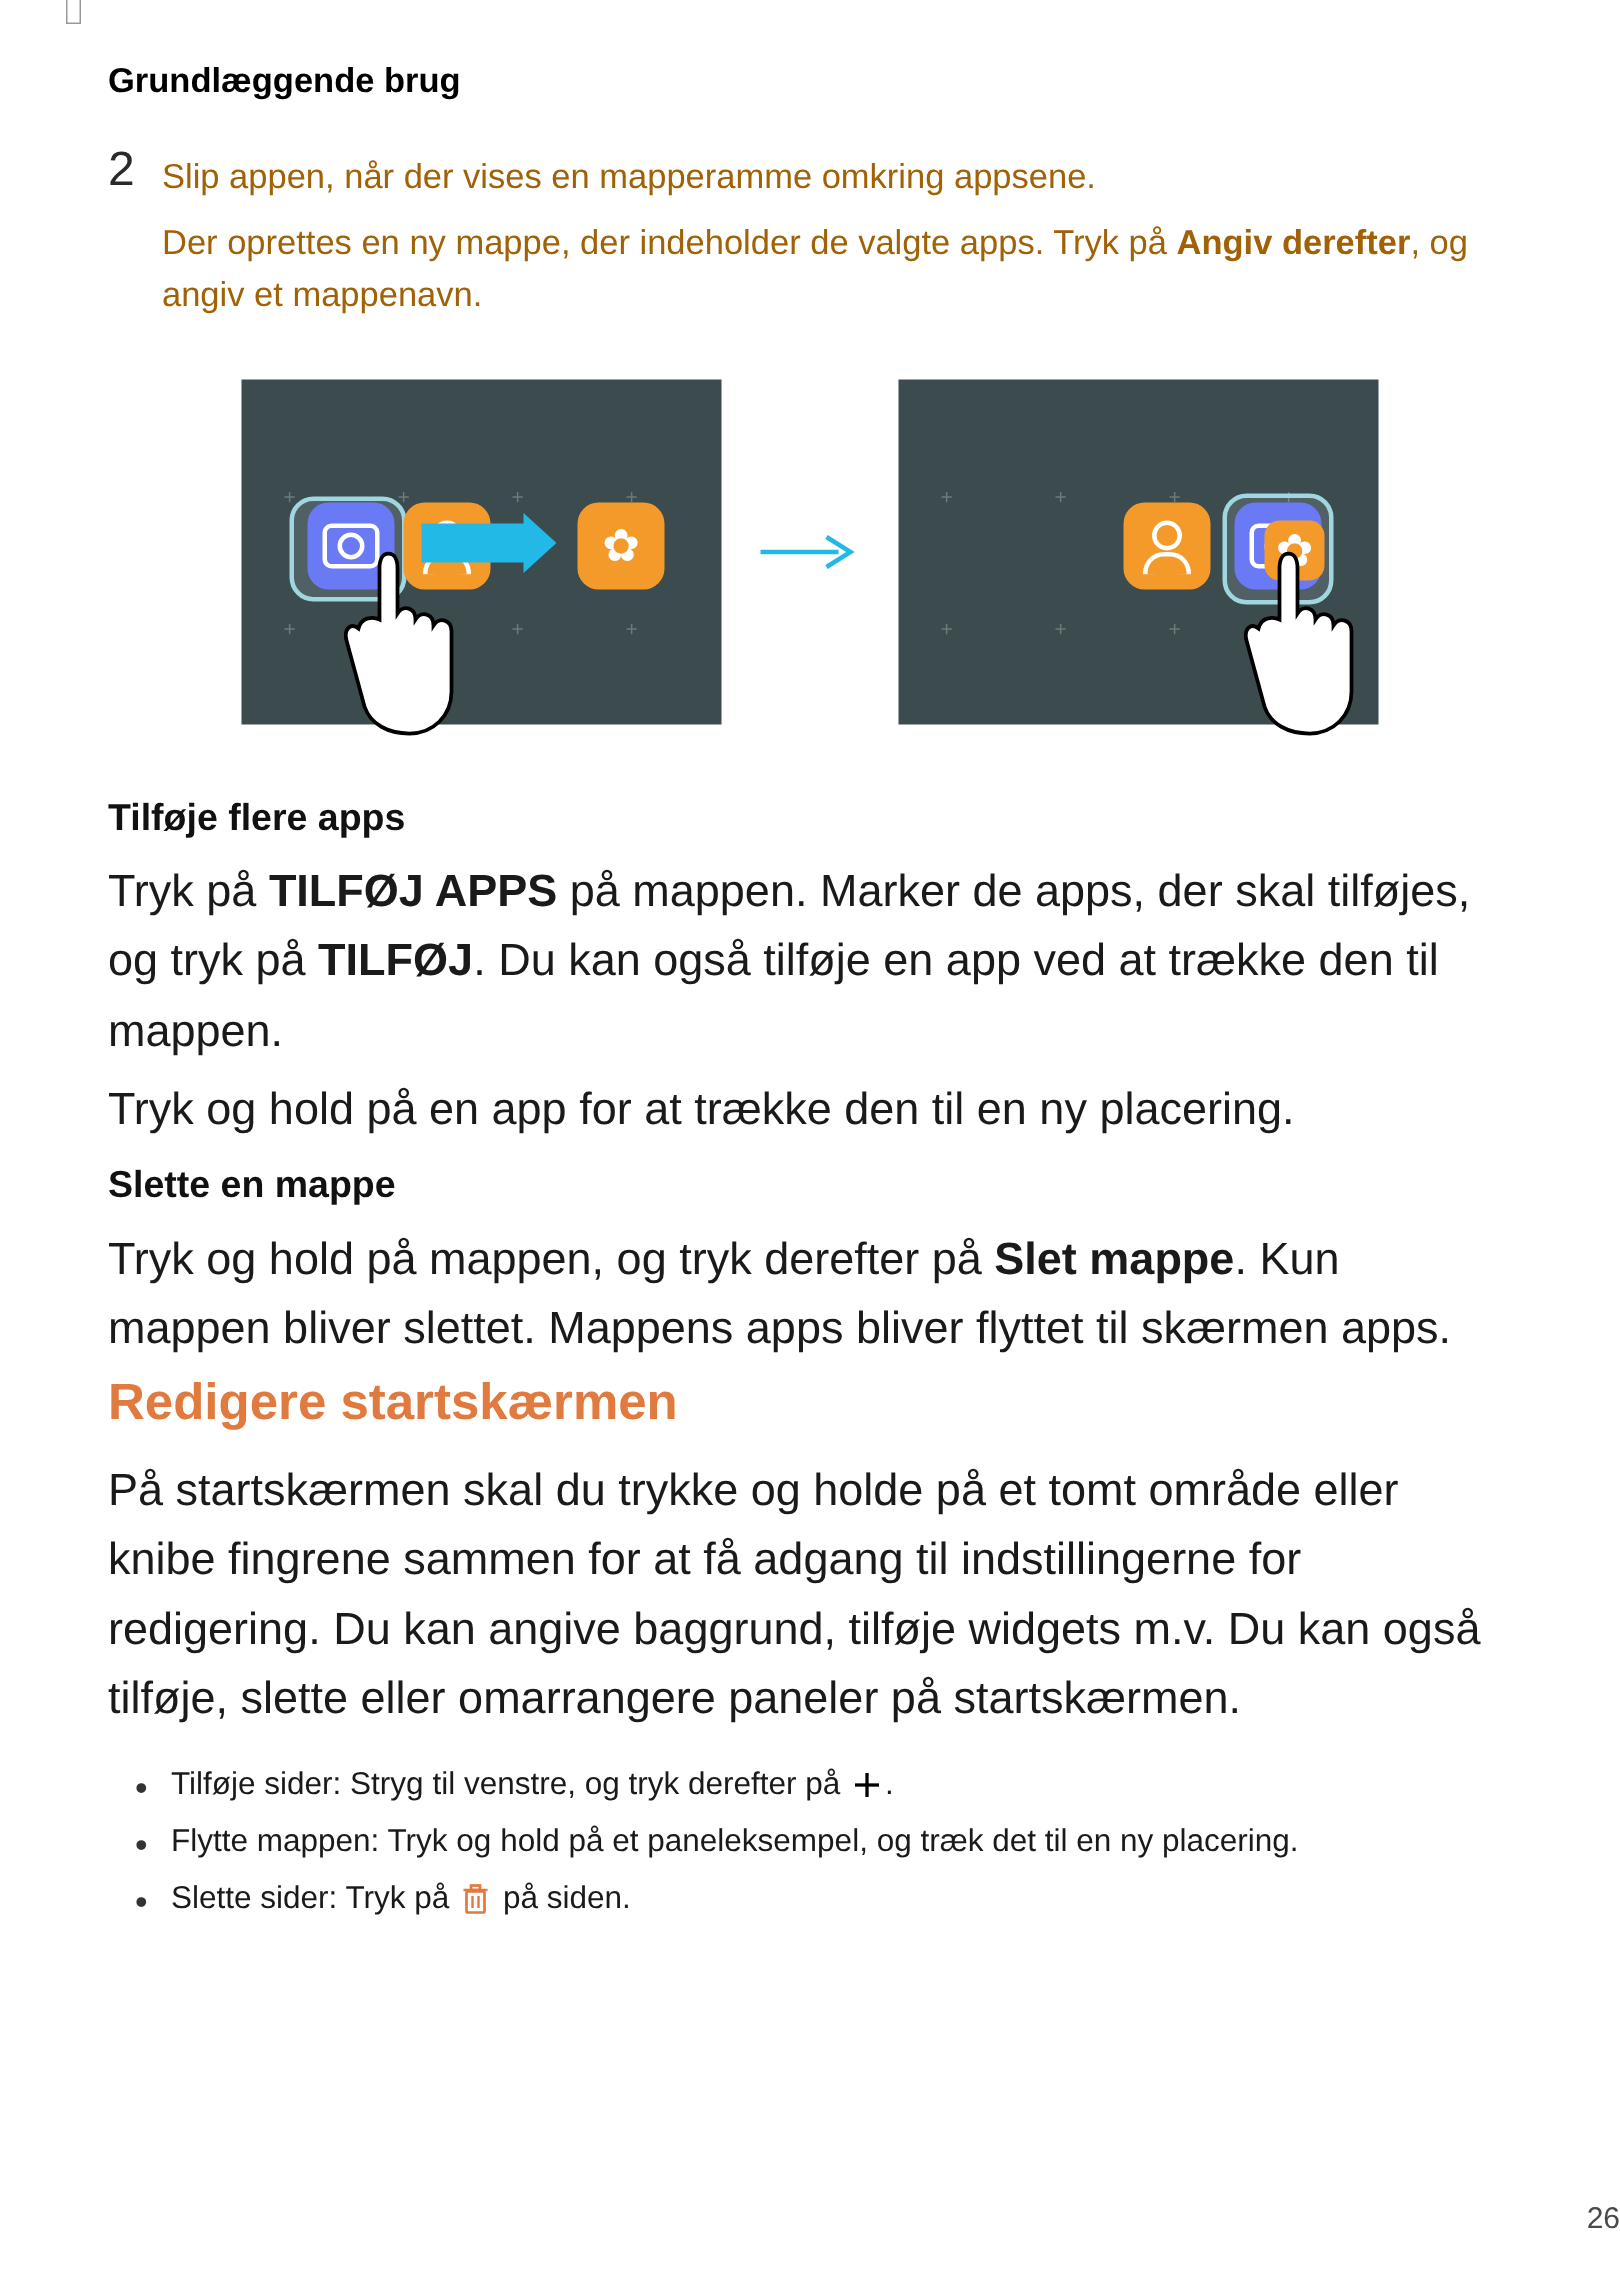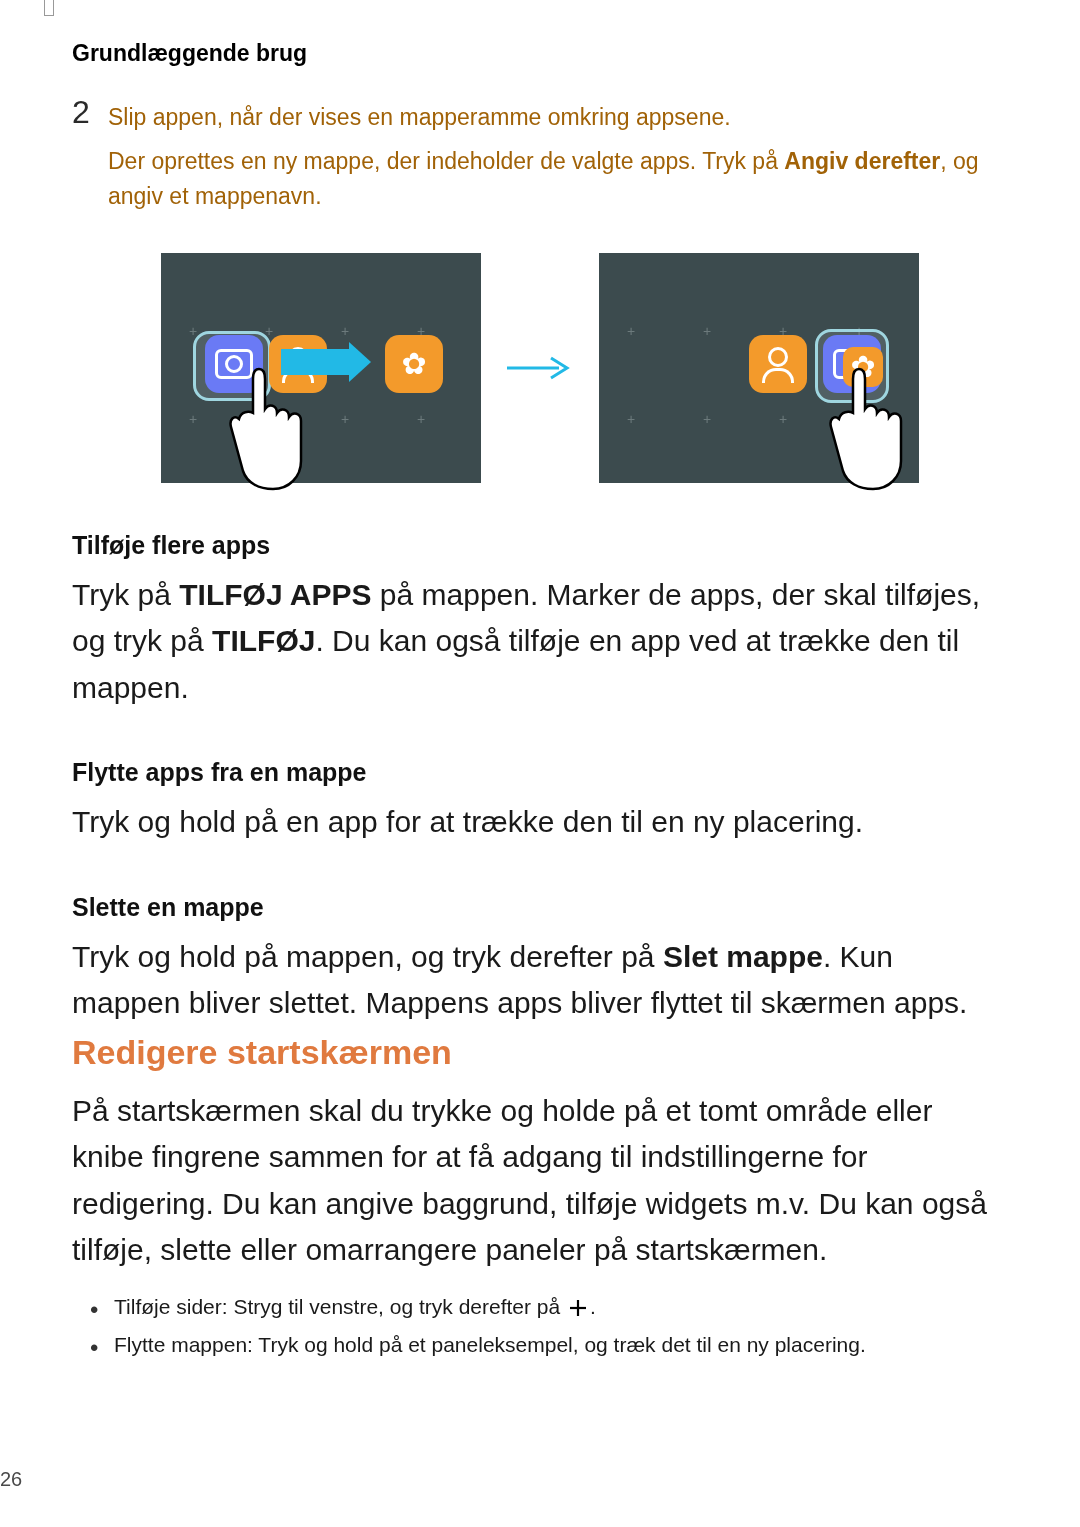--- a/index.html
+++ b/index.html
@@ -150,21 +150,21 @@
   .hand {
     position: absolute;
     width: 76px;
     height: 130px;
   }
   .hand svg { width: 100%; height: 100%; }
   .between-arrow svg { display: block; }
   .sub-h {
     font-size: 25px;
     font-weight: 700;
-    margin-top: 47px;
+    margin-top: 12px;
     margin-bottom: 12px;
     color: #111;
   }
   .para {
     font-size: 30px;
     line-height: 1.55;
     margin-bottom: 6px;
   }
   .section-h {
     font-size: 34px;
@@ -191,21 +191,21 @@
   }
   .inline-icon {
     display: inline-flex;
     vertical-align: middle;
     margin: 0 2px;
   }
   .page-num {
     position: absolute;
     bottom: 36px;
     left: 0; right: 0;
-    text-align: left;
+    text-align: right;
     font-size: 20px;
     color: #4a4a4a;
   }
 </style>
 </head>
 <body>
 
 <div class="tab-marker"></div>
 
 <div class="header">Grundlæggende brug</div>
@@ -274,38 +274,48 @@
         </svg>
       </div>
     </div>
   </div>
 
   <div class="sub-h">Tilføje flere apps</div>
   <p class="para">
     <span>Tryk på </span><span class="bold-inline">TILFØJ APPS</span><span> på mappen. Marker de apps, der skal tilføjes, og tryk på </span><span class="bold-inline">TILFØJ</span><span>. Du kan også tilføje en app ved at trække den til mappen.</span>
   </p>
 
-  <div class="sub-h">Flytte apps fra en mappe</div>
   <p class="para">Tryk og hold på en app for at trække den til en ny placering.</p>
 
   <div class="sub-h">Slette en mappe</div>
   <p class="para">
     <span>Tryk og hold på mappen, og tryk derefter på </span><span class="bold-inline">Slet mappe</span><span>. Kun mappen bliver slettet. Mappens apps bliver flyttet til skærmen apps.</span>
   </p>
 
   <div class="section-h">Redigere startskærmen</div>
   <p class="para">På startskærmen skal du trykke og holde på et tomt område eller knibe fingrene sammen for at få adgang til indstillingerne for redigering. Du kan angive baggrund, tilføje widgets m.v. Du kan også tilføje, slette eller omarrangere paneler på startskærmen.</p>
 
   <ul class="bullet-list">
     <li>
       <span>Tilføje sider: Stryg til venstre, og tryk derefter på </span><span class="inline-icon">
           <svg width="20" height="20" viewBox="0 0 20 20">
             <line x1="10" y1="2" x2="10" y2="18" stroke="#000" stroke-width="2.2"></line>
             <line x1="2" y1="10" x2="18" y2="10" stroke="#000" stroke-width="2.2"></line>
           </svg>
         </span><span>.</span>
     </li>
     <li>Flytte mappen: Tryk og hold på et paneleksempel, og træk det til en ny placering.</li>
+    <li>
+      <span>Slette sider: Tryk på </span><span class="inline-icon">
+          <svg width="20" height="22" viewBox="0 0 20 22">
+            <rect x="4" y="6" width="12" height="14" rx="1" fill="none" stroke="#e07a3f" stroke-width="1.8"></rect>
+            <line x1="2" y1="5" x2="18" y2="5" stroke="#e07a3f" stroke-width="1.8"></line>
+            <rect x="7" y="2" width="6" height="3" fill="none" stroke="#e07a3f" stroke-width="1.8"></rect>
+            <line x1="8" y1="9" x2="8" y2="17" stroke="#e07a3f" stroke-width="1.6"></line>
+            <line x1="12" y1="9" x2="12" y2="17" stroke="#e07a3f" stroke-width="1.6"></line>
+          </svg>
+        </span><span> på siden.</span>
+    </li>
   </ul>
 
 </div>
 
 <div class="page-num">26</div>
 
 </body></html>

